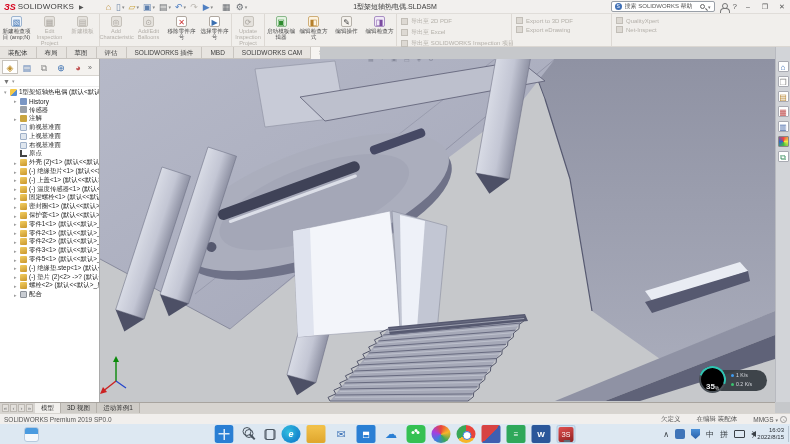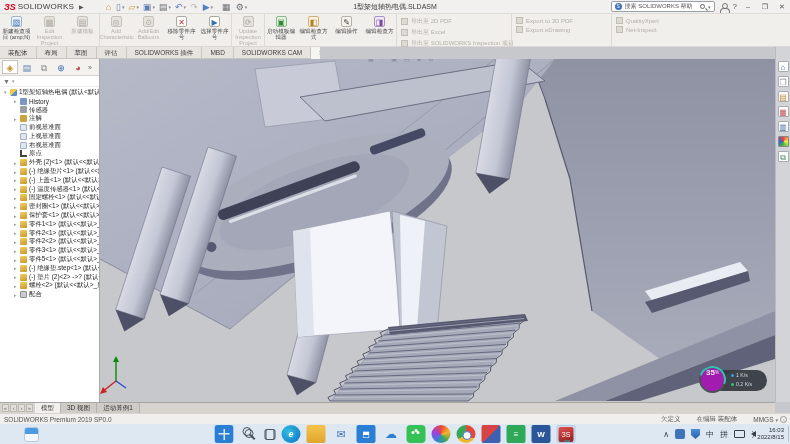--- a/index.html
+++ b/index.html
@@ -92,21 +92,21 @@
   #headsup { position:absolute; left:268px; top:-4px; display:flex; gap:7px; opacity:.45; }
   .hu { font-size:6px; color:#55596b; }
   
   #taskpane { left:775px; top:47px; width:15px; height:355px; background:#d2d4d8; border-left:1px solid #b8bac0; display:flex; flex-direction:column; align-items:center; padding-top:14px; gap:4px; }
   .tpico { width:11px; height:11px; font-size:8px; line-height:11px; text-align:center; background:#fff; border:1px solid #a8aab2; border-radius:1px; }
   .tp-home{color:#3f6fb5}.tp-res{color:#888}.tp-lib{color:#b5832f}.tp-fex{color:#c05050}.tp-pal{color:#4668a8}.tp-app{background:conic-gradient(#e44,#ee4,#4b4,#36c,#e44);color:transparent;border-color:#888}.tp-props{color:#3a8f5f}
 
   
   #net-badge { left:699px; top:366px; width:68px; height:28px; }
   #net-pill { position:absolute; left:12px; top:4px; width:56px; height:21px; background:rgba(52,58,64,.93); border-radius:11px; }
-  #net-circle { position:absolute; left:0; top:0; width:27px; height:27px; border-radius:50%; background:#a21caf; border:2px solid #4a5158; color:#e8eaec; display:flex; align-items:flex-start; justify-content:center; }
+  #net-circle { position:absolute; left:0; top:0; width:27px; height:27px; border-radius:50%; background:#000000; border:2px solid #4a5158; color:#e8eaec; display:flex; align-items:flex-end; justify-content:center; }
   #net-circle::before { content:""; position:absolute; inset:-2px; border-radius:50%; border:2px solid transparent; border-top-color:#2fc4b2; border-right-color:#2fc4b2; transform:rotate(-25deg); }
   #net-circle .pct { font-size:8px; font-weight:bold; }
   #net-circle .pcs { font-size:4.5px; margin-top:2px; }
   .net-row { position:absolute; left:32px; font-size:5.2px; color:#d5d8dd; display:flex; align-items:center; gap:2px; white-space:nowrap;}
   .net-row .dot { width:3px; height:3px; border-radius:50%; }
   #net-up{top:6px}.dot-up{background:#3f9bf0}
   #net-down{top:15px}.dot-down{background:#39c46d}
 
   
   #modeltabs { left:0; top:402px; width:775px; height:11px; background:#d7d4d0; border-top:1px solid #a8a49f; display:flex; align-items:stretch; }

